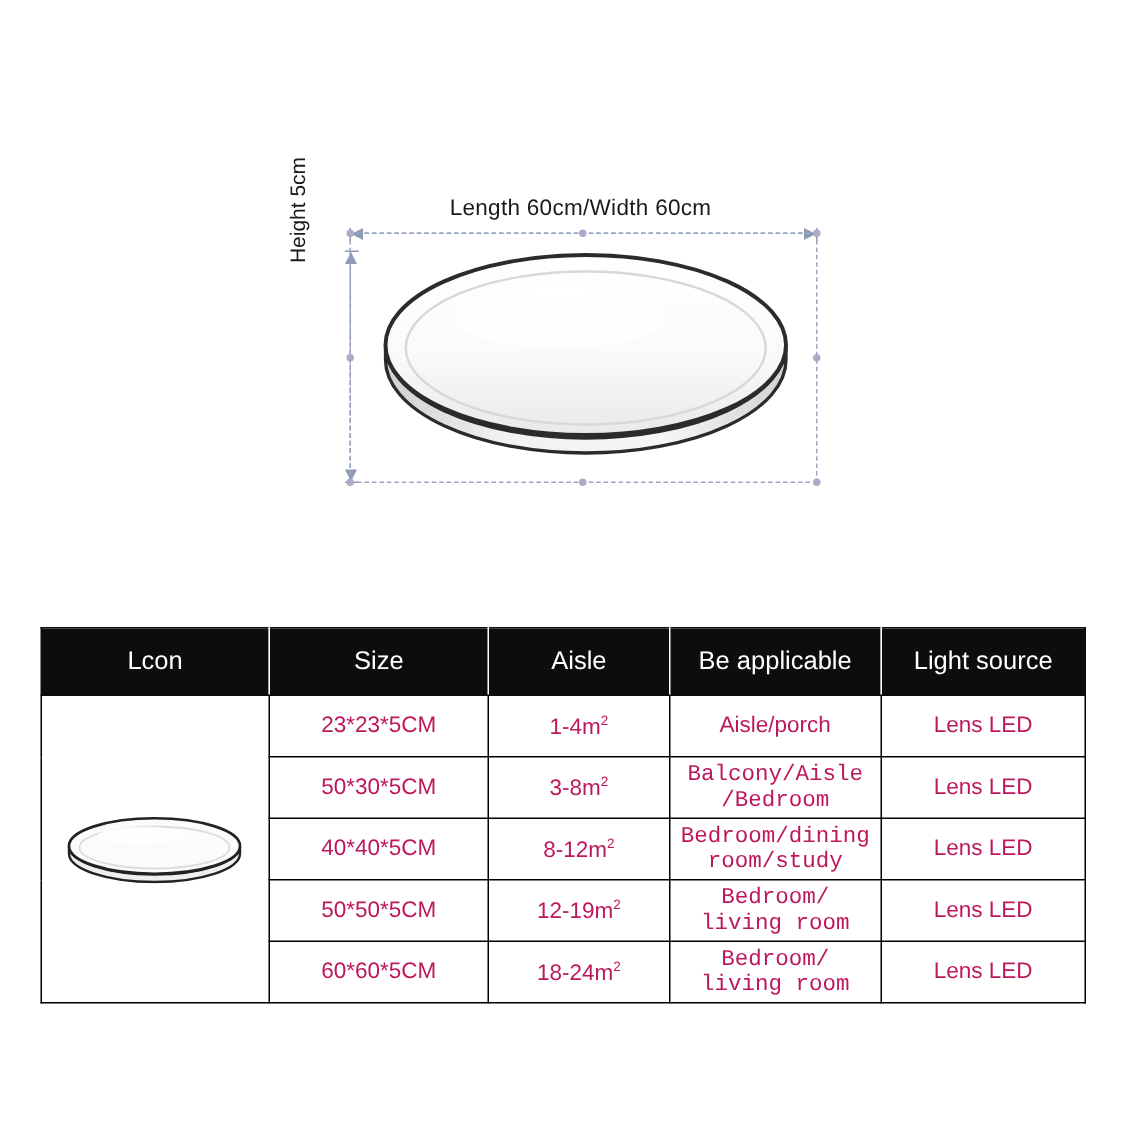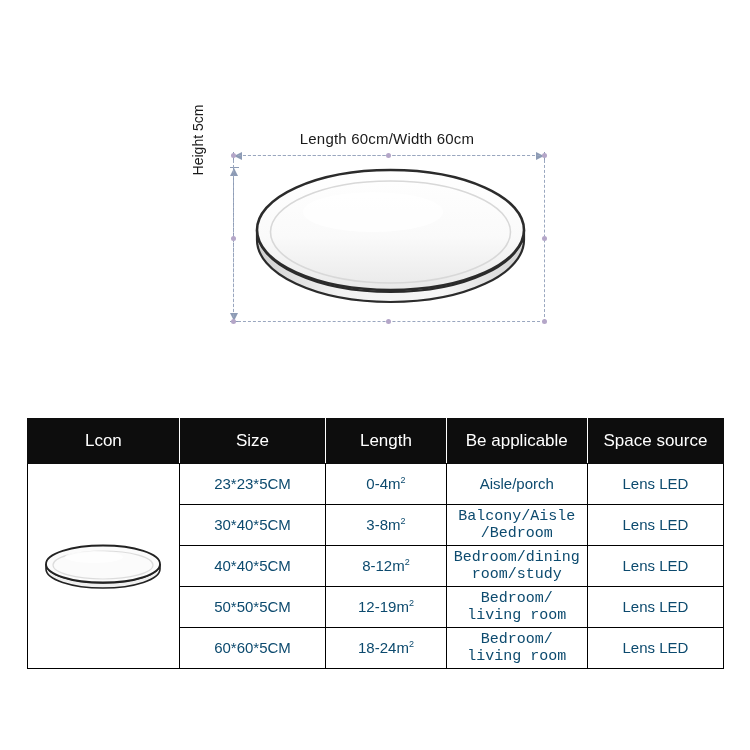--- a/index.html
+++ b/index.html
@@ -176,21 +176,21 @@
     color: #ffffff;
     height: 44px;
     font-size: 17px;
     border-color: #0d0d0d;
   }
   .spec-table thead th.hdr-border {
     border-right: 1px solid #ffffff;
   }
   .spec-table tbody td {
     height: 40px;
-    color: #0c4a6e;
+    color: #be185d;
     text-align: center;
   }
   .col-icon { width: 145px; }
   .col-size { width: 140px; }
   .col-space { width: 115px; }
   .col-app { width: 135px; }
   .col-src { width: 130px; }
 
   .icon-cell {
     border-right: 1px solid #000000;
@@ -276,42 +276,42 @@
     <col class="col-icon">
       <col class="col-size">
       <col class="col-space">
       <col class="col-app">
       <col class="col-src">
   </colgroup>
   <thead>
     <tr>
       <th class="hdr-border">Lcon</th>
       <th class="hdr-border">Size</th>
-      <th class="hdr-border">Length</th>
+      <th class="hdr-border">Aisle</th>
       <th class="hdr-border">Be applicable</th>
-      <th>Space source</th>
+      <th>Light source</th>
     </tr>
   </thead>
   <tbody>
     <tr>
       <td class="icon-cell" rowspan="5">
         <svg class="icon-lamp" width="118" height="46" viewBox="0 0 118 46" xmlns="http://www.w3.org/2000/svg">
           <path d="M2,21 A57,19 0 0,0 116,21 L116,26 A57,19 0 0,1 2,26 Z" fill="#efefef" stroke="#222222" stroke-width="1.6"></path>
           <ellipse cx="59" cy="21" rx="57" ry="18.5" fill="#fbfbfb" stroke="#222222" stroke-width="1.8"></ellipse>
           <ellipse cx="59" cy="22" rx="50" ry="14" fill="none" stroke="#dcdcdc" stroke-width="1.2"></ellipse>
           <ellipse cx="50" cy="14" rx="29" ry="6" fill="#ffffff" opacity="0.8"></ellipse>
         </svg>
       </td>
       <td>23*23*5CM</td>
-      <td><span>0-4</span><span>m</span><span class="sup">2</span></td>
+      <td><span>1-4</span><span>m</span><span class="sup">2</span></td>
       <td>Aisle/porch</td>
       <td>Lens LED</td>
     </tr>
     <tr>
-      <td>30*40*5CM</td>
+      <td>50*30*5CM</td>
       <td><span>3-8</span><span>m</span><span class="sup">2</span></td>
       <td class="two-line">
         <div>Balcony/Aisle</div>
         <div>/Bedroom</div>
       </td>
       <td>Lens LED</td>
     </tr>
     <tr>
       <td>40*40*5CM</td>
       <td><span>8-12</span><span>m</span><span class="sup">2</span></td>

